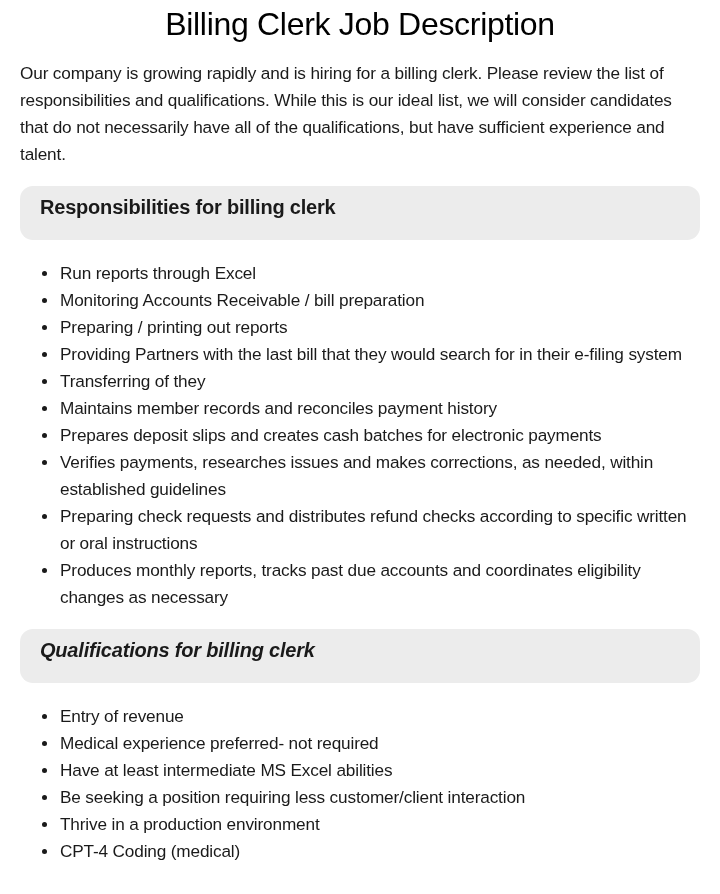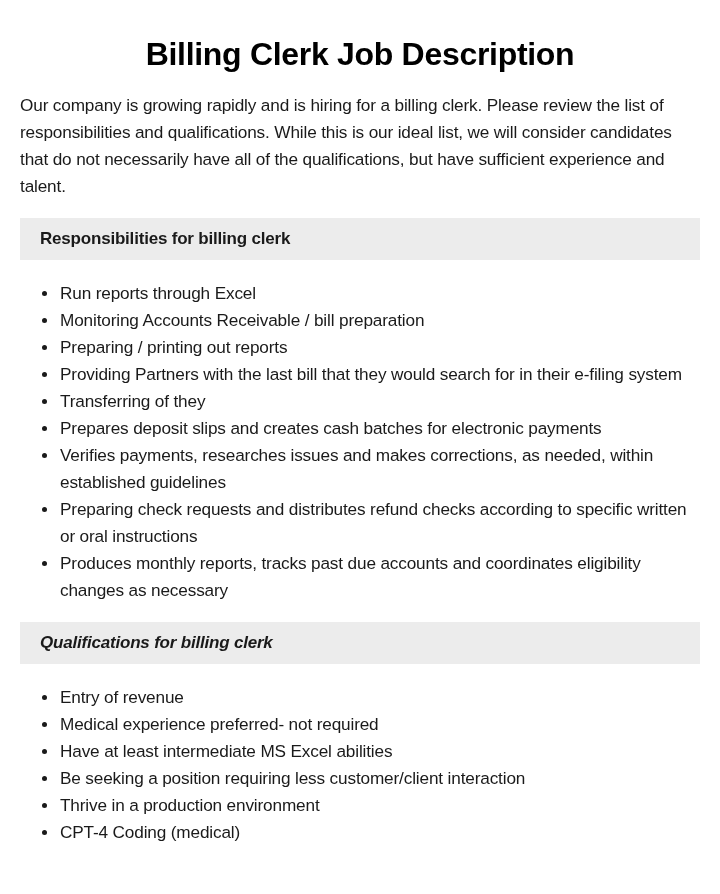--- a/index.html
+++ b/index.html
@@ -11,47 +11,48 @@
       width: 720px;
       height: 894px;
       overflow: hidden;
       font-family: "Liberation Sans", sans-serif;
       color: #111111;
     }
     .page {
       padding: 0 20px 0 20px;
     }
     .title {
-      margin: 16px;
-      padding-top: 16px;
+      margin: 0;
+      padding-top: 2px;
       height: 44px;
       line-height: 44px;
       text-align: center;
       font-size: 32px;
-      font-weight: bold;
+      font-weight: normal;
       letter-spacing: -0.3px;
       color: #000000;
     }
     .intro {
       margin: 14px 0 0 0;
       font-size: 17.2px;
       line-height: 27px;
       color: #1a1a1a;
       letter-spacing: -0.15px;
     }
     .section-header {
       margin-top: 18px;
       background: #ececec;
-      height: 42px;
+      height: 54px;
       line-height: 42px;
       padding-left: 20px;
-      font-size: 17px;
+      font-size: 20px;
       font-weight: bold;
       color: #1a1a1a;
       letter-spacing: -0.2px;
+      border-radius: 13px;
     }
     .section-list {
       margin: 20px 0 0 0;
       padding: 0 0 0 40px;
       list-style: none;
     }
     .section-list li {
       position: relative;
       font-size: 17.2px;
       line-height: 27px;
@@ -80,20 +81,21 @@
 
   <p class="intro">Our company is growing rapidly and is hiring for a billing clerk. Please review the list of responsibilities and qualifications. While this is our ideal list, we will consider candidates that do not necessarily have all of the qualifications, but have sufficient experience and talent.</p>
 
   <div class="section-header">Responsibilities for billing clerk</div>
   <ul class="section-list">
     <li><span class="bullet"></span><span>Run reports through Excel</span></li>
     <li><span class="bullet"></span><span>Monitoring Accounts Receivable / bill preparation</span></li>
     <li><span class="bullet"></span><span>Preparing / printing out reports</span></li>
     <li><span class="bullet"></span><span>Providing Partners with the last bill that they would search for in their e-filing system</span></li>
     <li><span class="bullet"></span><span>Transferring of they</span></li>
+    <li><span class="bullet"></span><span>Maintains member records and reconciles payment history</span></li>
     <li><span class="bullet"></span><span>Prepares deposit slips and creates cash batches for electronic payments</span></li>
     <li><span class="bullet"></span><span>Verifies payments, researches issues and makes corrections, as needed, within established guidelines</span></li>
     <li><span class="bullet"></span><span>Preparing check requests and distributes refund checks according to specific written or oral instructions</span></li>
     <li><span class="bullet"></span><span>Produces monthly reports, tracks past due accounts and coordinates eligibility changes as necessary</span></li>
   </ul>
 
   <div class="section-header qual-header">Qualifications for billing clerk</div>
   <ul class="section-list">
     <li><span class="bullet"></span><span>Entry of revenue</span></li>
     <li><span class="bullet"></span><span>Medical experience preferred- not required</span></li>

